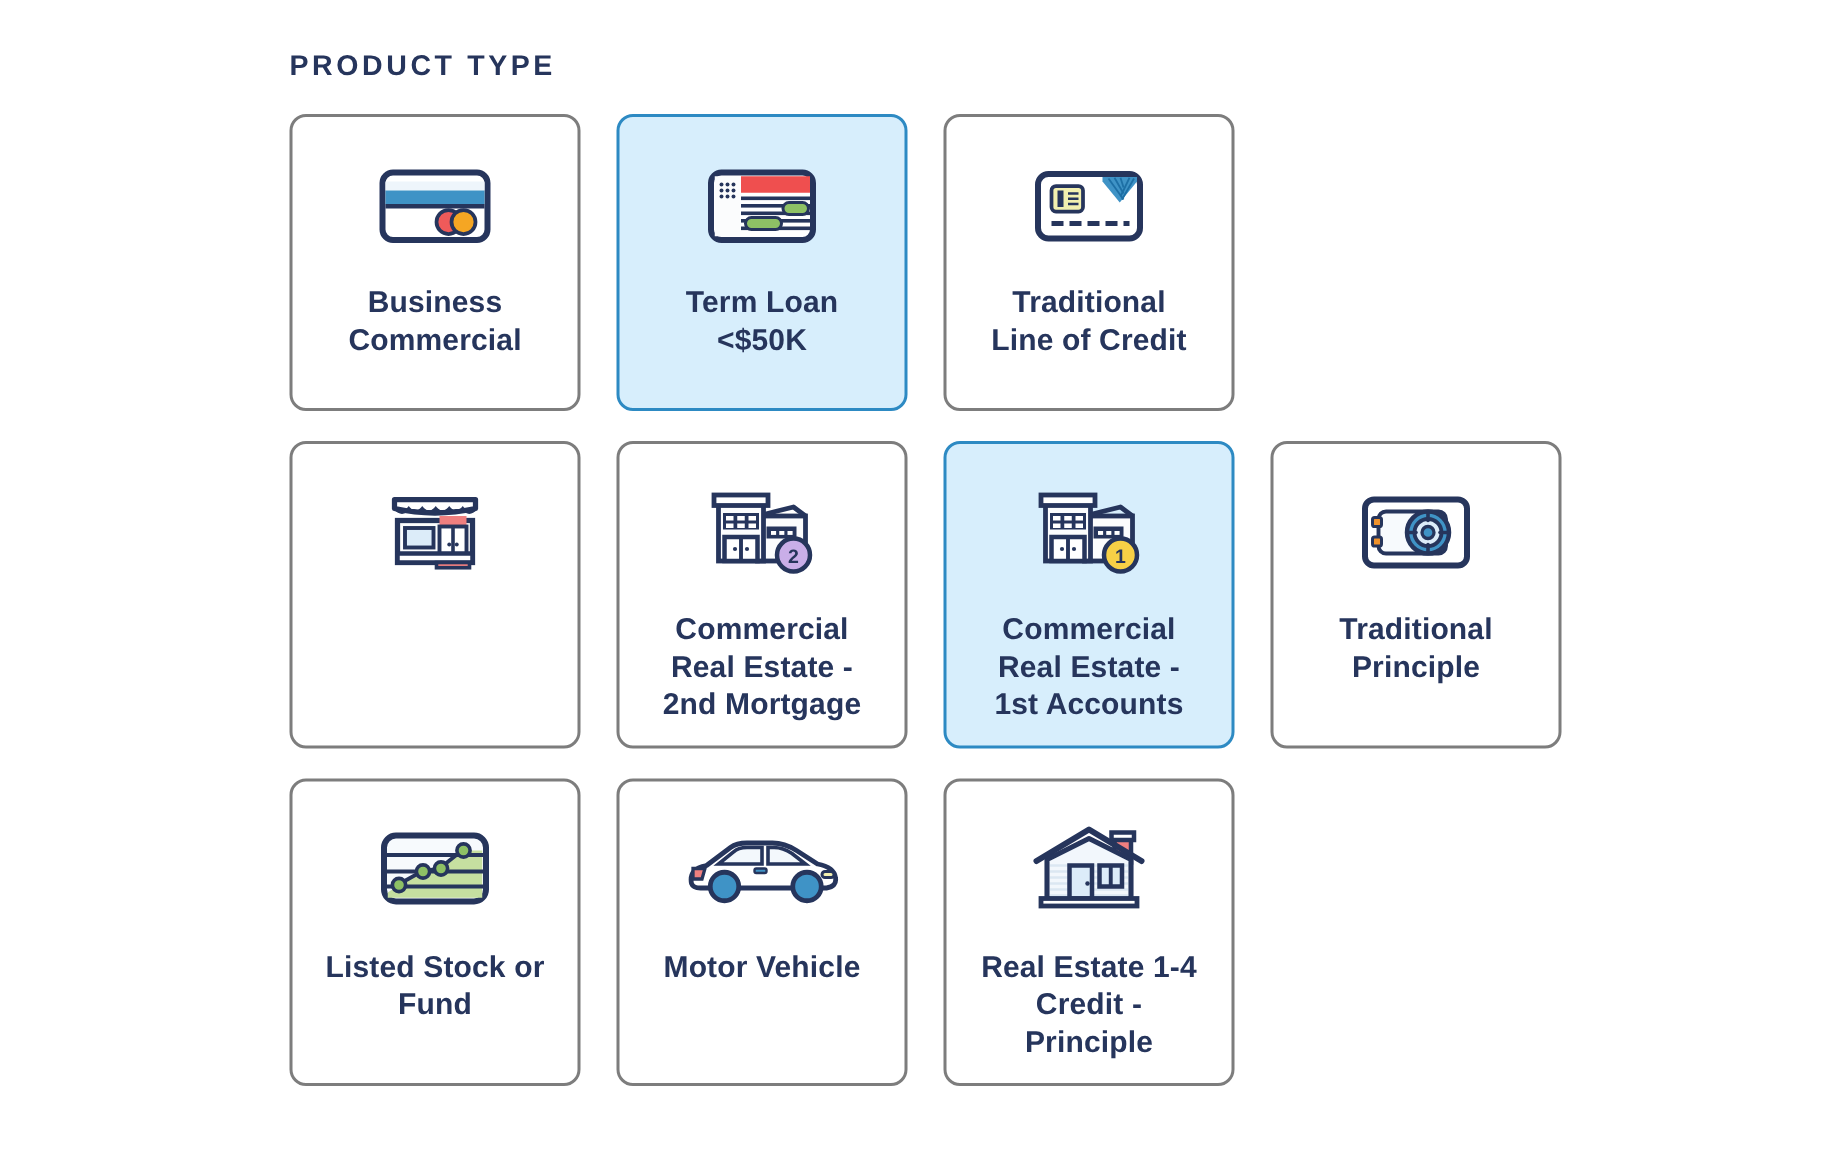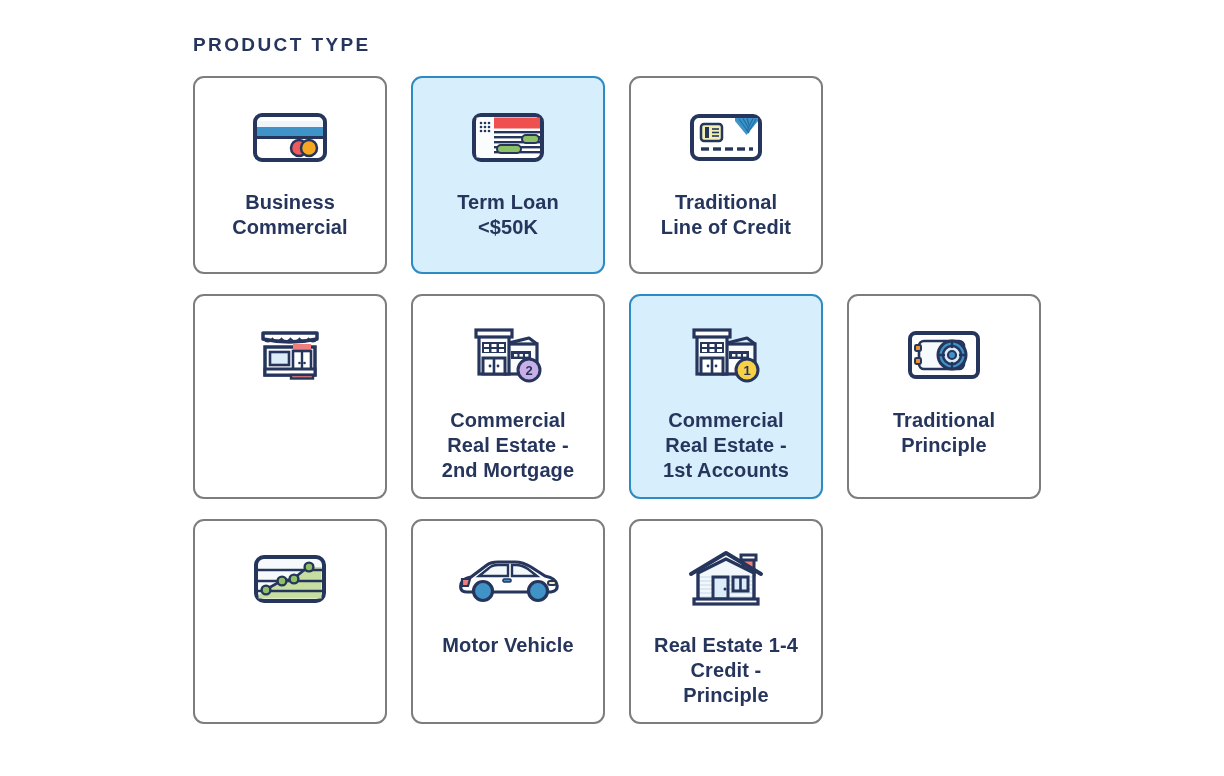--- a/index.html
+++ b/index.html
@@ -317,20 +317,24 @@
                 <line x1="7" y1="30" x2="71" y2="30"></line>
                 <line x1="7" y1="40" x2="71" y2="40"></line>
               </g>
               <polyline points="14,39 30,30 42,28 57,16" fill="none" stroke="#26355c" stroke-width="2.6"></polyline>
               <circle cx="15" cy="39" r="4.4" fill="#8ec165" stroke="#26355c" stroke-width="2.4"></circle>
               <circle cx="31" cy="30" r="4.4" fill="#8ec165" stroke="#26355c" stroke-width="2.4"></circle>
               <circle cx="43" cy="28" r="4.4" fill="#8ec165" stroke="#26355c" stroke-width="2.4"></circle>
               <circle cx="58" cy="16" r="4.4" fill="#8ec165" stroke="#26355c" stroke-width="2.4"></circle>
             </svg>
           </div>
+          <div class="card-label">
+            <span>Listed Stock or</span><br>
+            <span>Fund</span>
+          </div>
         </div>
 
         <div class="card">
           <div class="icon-wrap">
             <svg width="110" height="50" viewBox="0 0 110 50">
               <path d="M8 34 Q6 24 18 22 L34 10 Q38 7 45 7 L62 7 Q70 7 78 12 L92 21 Q103 23 104 30 Q105 36 98 37 L14 37 Q9 37 8 34 Z" fill="#ffffff" stroke="#26355c" stroke-width="3.2" stroke-linejoin="round"></path>
               <path d="M36 13 Q39 10 45 10 L55 10 L55 21 L26 21 Z" fill="#f3f8fc" stroke="#26355c" stroke-width="2.4"></path>
               <path d="M59 10 L63 10 Q69 10 75 14 L84 21 L59 21 Z" fill="#f3f8fc" stroke="#26355c" stroke-width="2.4"></path>
               <path d="M9 24 L17 24 L15 31 L9 31 Z" fill="#ef7f7f" stroke="#26355c" stroke-width="2.2"></path>
               <rect x="95" y="26" width="8" height="4" rx="2" fill="#f2f0b0" stroke="#26355c" stroke-width="2"></rect>

